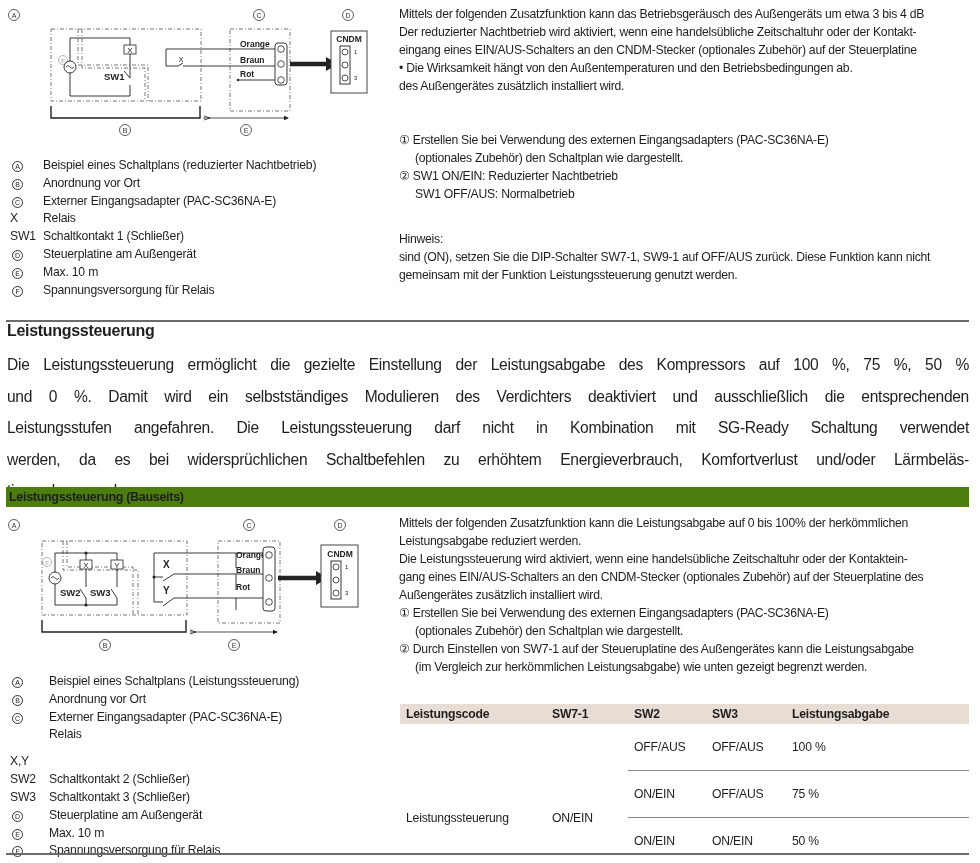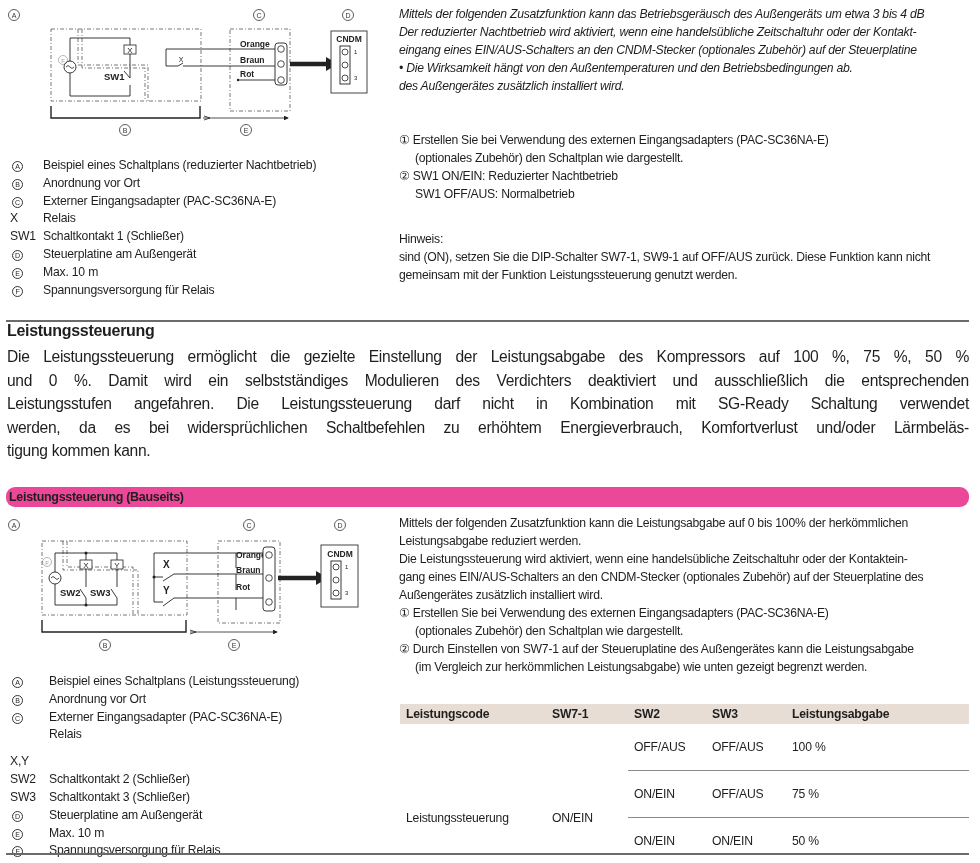--- a/index.html
+++ b/index.html
@@ -18,24 +18,24 @@
   .legend { font-size: 12.2px; line-height: 17.8px; letter-spacing: -0.2px; }
   .legend .row { display: flex; white-space: nowrap; }
   .legend .key { display: inline-block; }
   .legend .circ { display: inline-block; width: 11px; height: 11px; border: 1px solid #333; border-radius: 50%;
                   font-size: 7px; line-height: 9px; text-align: center; margin-top: 3px; }
 
   .rule { position: absolute; left: 6px; width: 963px; height: 2px; background: #6b6b6b; }
 
   .h-section { font-size: 16px; font-weight: bold; letter-spacing: -0.3px; }
   .body-lg { font-size: 15.6px; line-height: 23.6px; letter-spacing: -0.3px; text-align: justify; }
-  .body-lg .ln { display: block; white-space: nowrap; }
+  .body-lg .ln { display: block; white-space: nowrap; margin-top: 8px; }
   .body-lg .just { text-align-last: justify; white-space: normal; }
 
-  .band { position: absolute; left: 6px; width: 963px; height: 20px; background: #ec4899; border-radius: 9px; }
+  .band { position: absolute; left: 6px; width: 963px; height: 20px; background: #4d7c0f; }
   .band span { position: absolute; left: 3px; top: 3px; font-size: 12.5px; font-weight: bold; letter-spacing: -0.3px; }
 
   
   table.tbl { position: absolute; border-collapse: collapse; font-size: 12.2px; letter-spacing: -0.2px; }
   .tbl th { background: #e8ddd4; text-align: left; font-weight: bold; height: 20px; padding: 0 6px; }
   .tbl td { height: 21px; padding: 16px 6px; margin-top: 32px; }
   .tbl tr.sep td.sw { border-top: 1.5px solid #8a8a8a; }
   .tbl tr.last td { border-bottom: 2px solid #555; }
 
   svg text { font-family: "Liberation Sans", sans-serif; }
@@ -154,21 +154,21 @@
     <div class="row">
       <span class="key" style="width: 33px;"><span class="circ" style="margin-left: 2px;">E</span></span>
       <span>Max. 10 m</span>
     </div>
     <div class="row">
       <span class="key" style="width: 33px;"><span class="circ" style="margin-left: 2px;">F</span></span>
       <span>Spannungsversorgung für Relais</span>
     </div>
   </div>
 
-<div class="abs para" style="left:399px;top:5px;font-style:italic;">
+<div class="abs para" style="left:399px;top:5px;">
   <span class="ln">Mittels der folgenden Zusatzfunktion kann das Betriebsgeräusch des Außengeräts um etwa 3 bis 4 dB</span>
   <span class="ln">Der reduzierter Nachtbetrieb wird aktiviert, wenn eine handelsübliche Zeitschaltuhr oder der Kontakt-</span>
   <span class="ln">eingang eines EIN/AUS-Schalters an den CNDM-Stecker (optionales Zubehör) auf der Steuerplatine</span>
   <span class="ln">• Die Wirksamkeit hängt von den Außentemperaturen und den Betriebsbedingungen ab.</span>
   <span class="ln">des Außengerätes zusätzlich installiert wird.</span>
 </div>
 <div class="abs para" style="left:399px;top:131px;">
   <span class="ln">① Erstellen Sie bei Verwendung des externen Eingangsadapters (PAC-SC36NA-E)</span>
   <span class="ln indent">(optionales Zubehör) den Schaltplan wie dargestellt.</span>
   <span class="ln">② SW1 ON/EIN: Reduzierter Nachtbetrieb</span>

